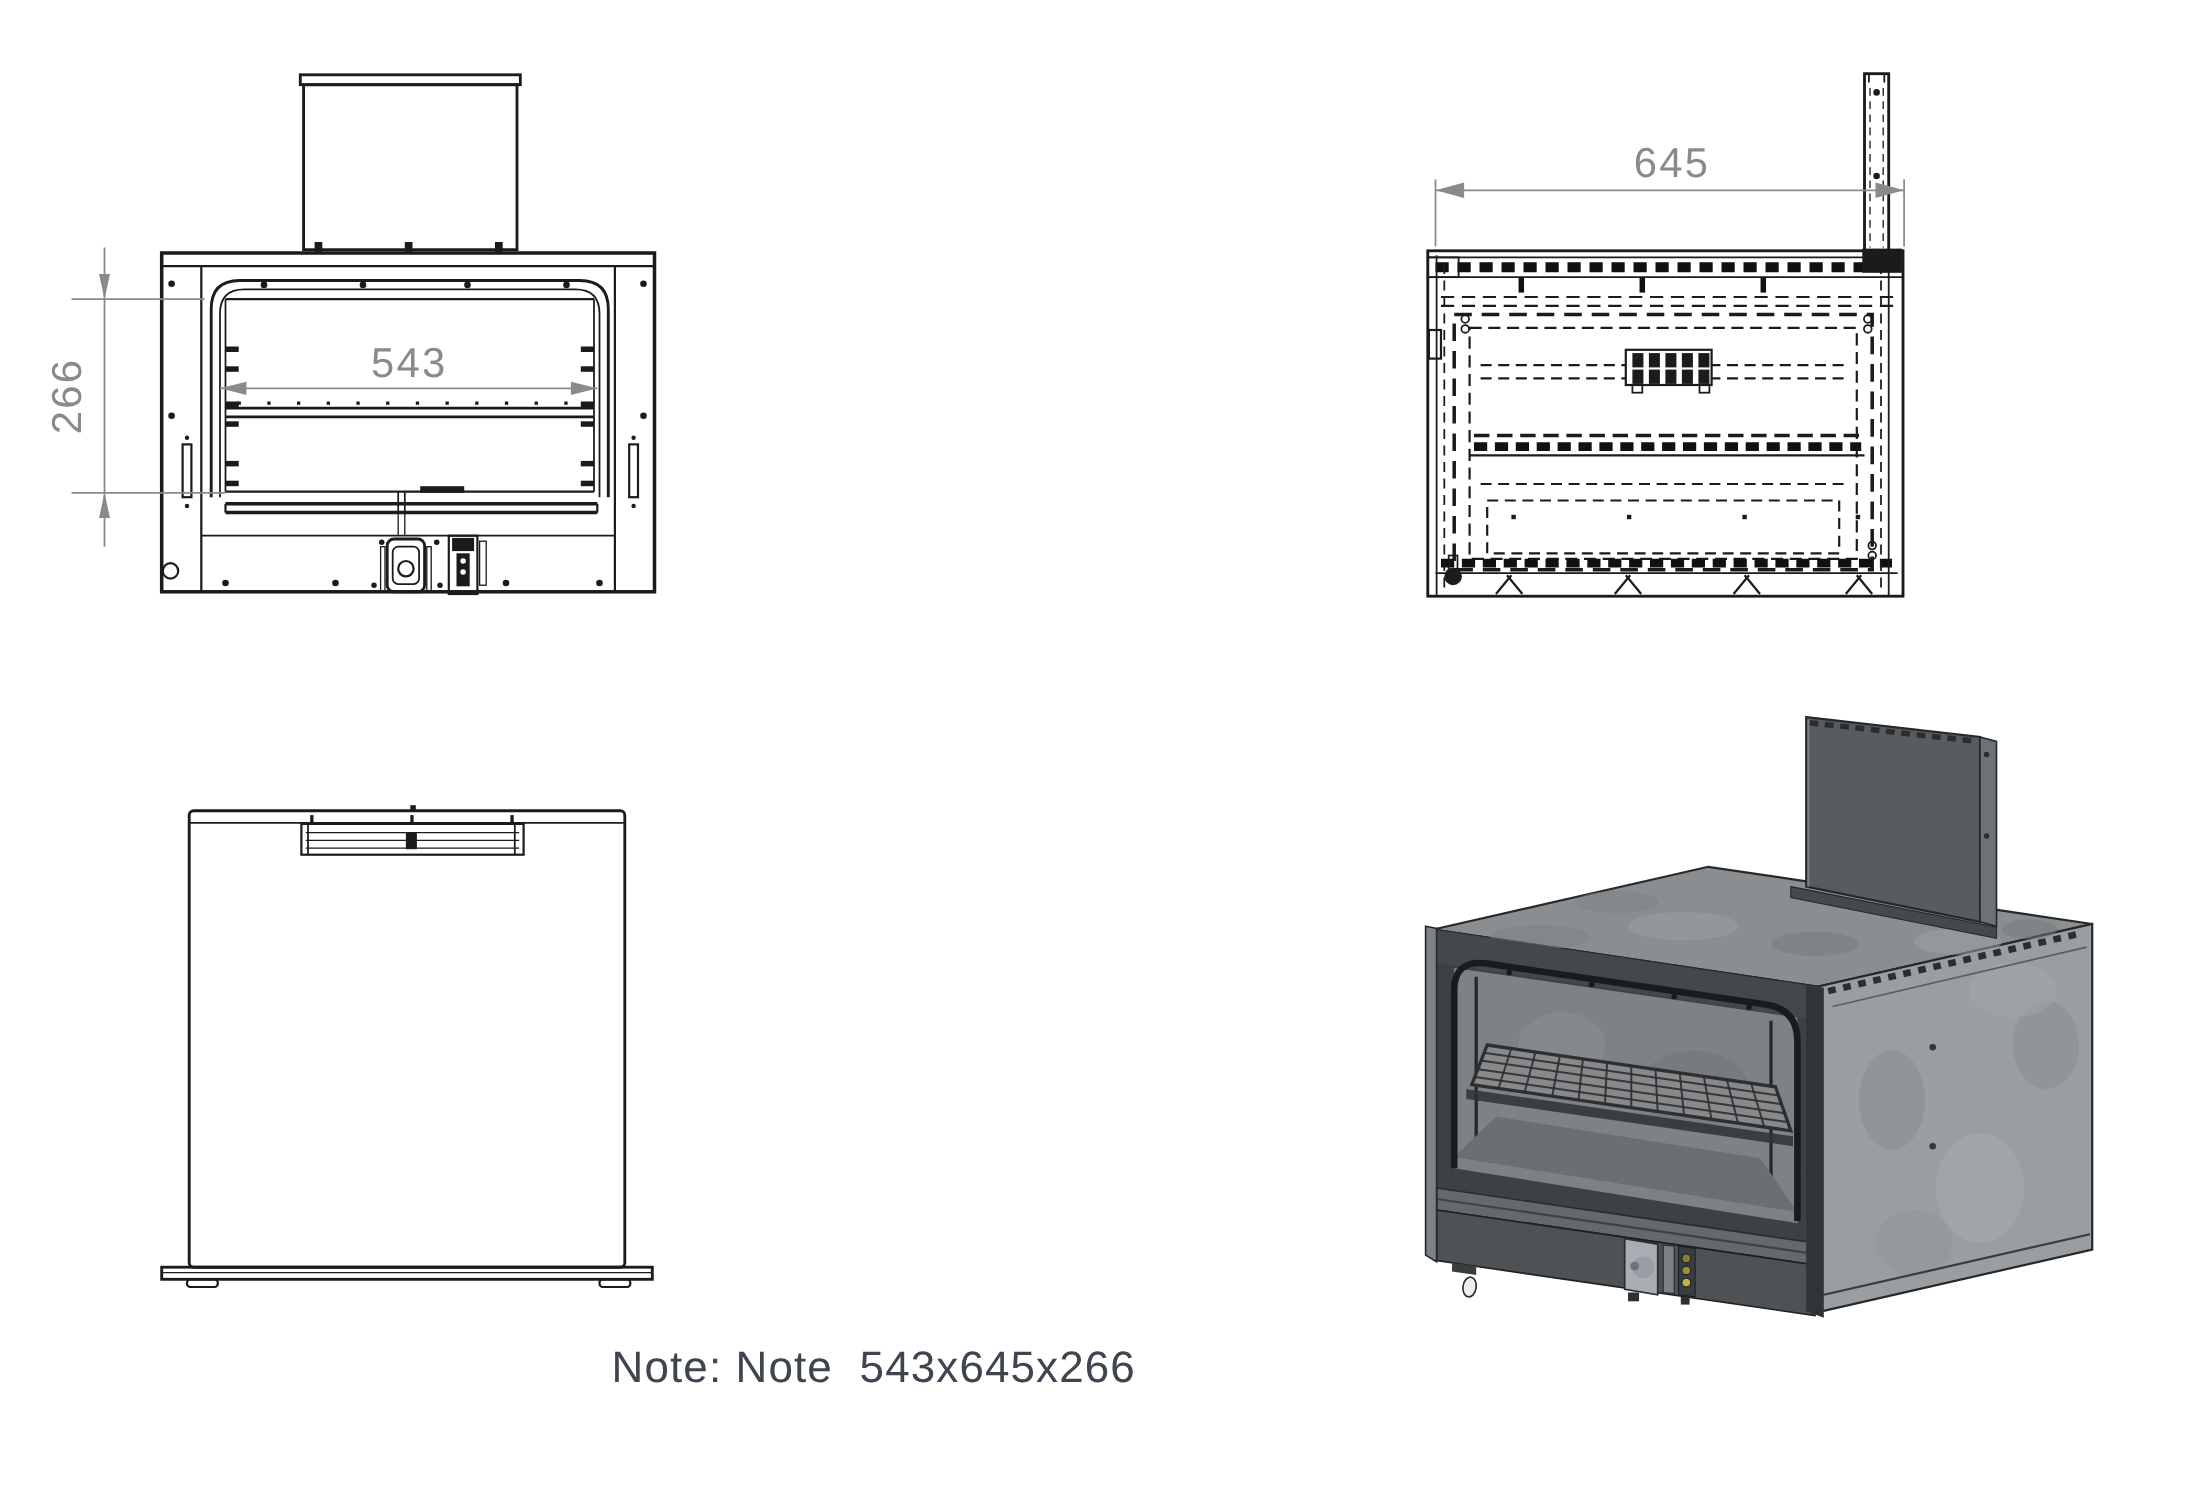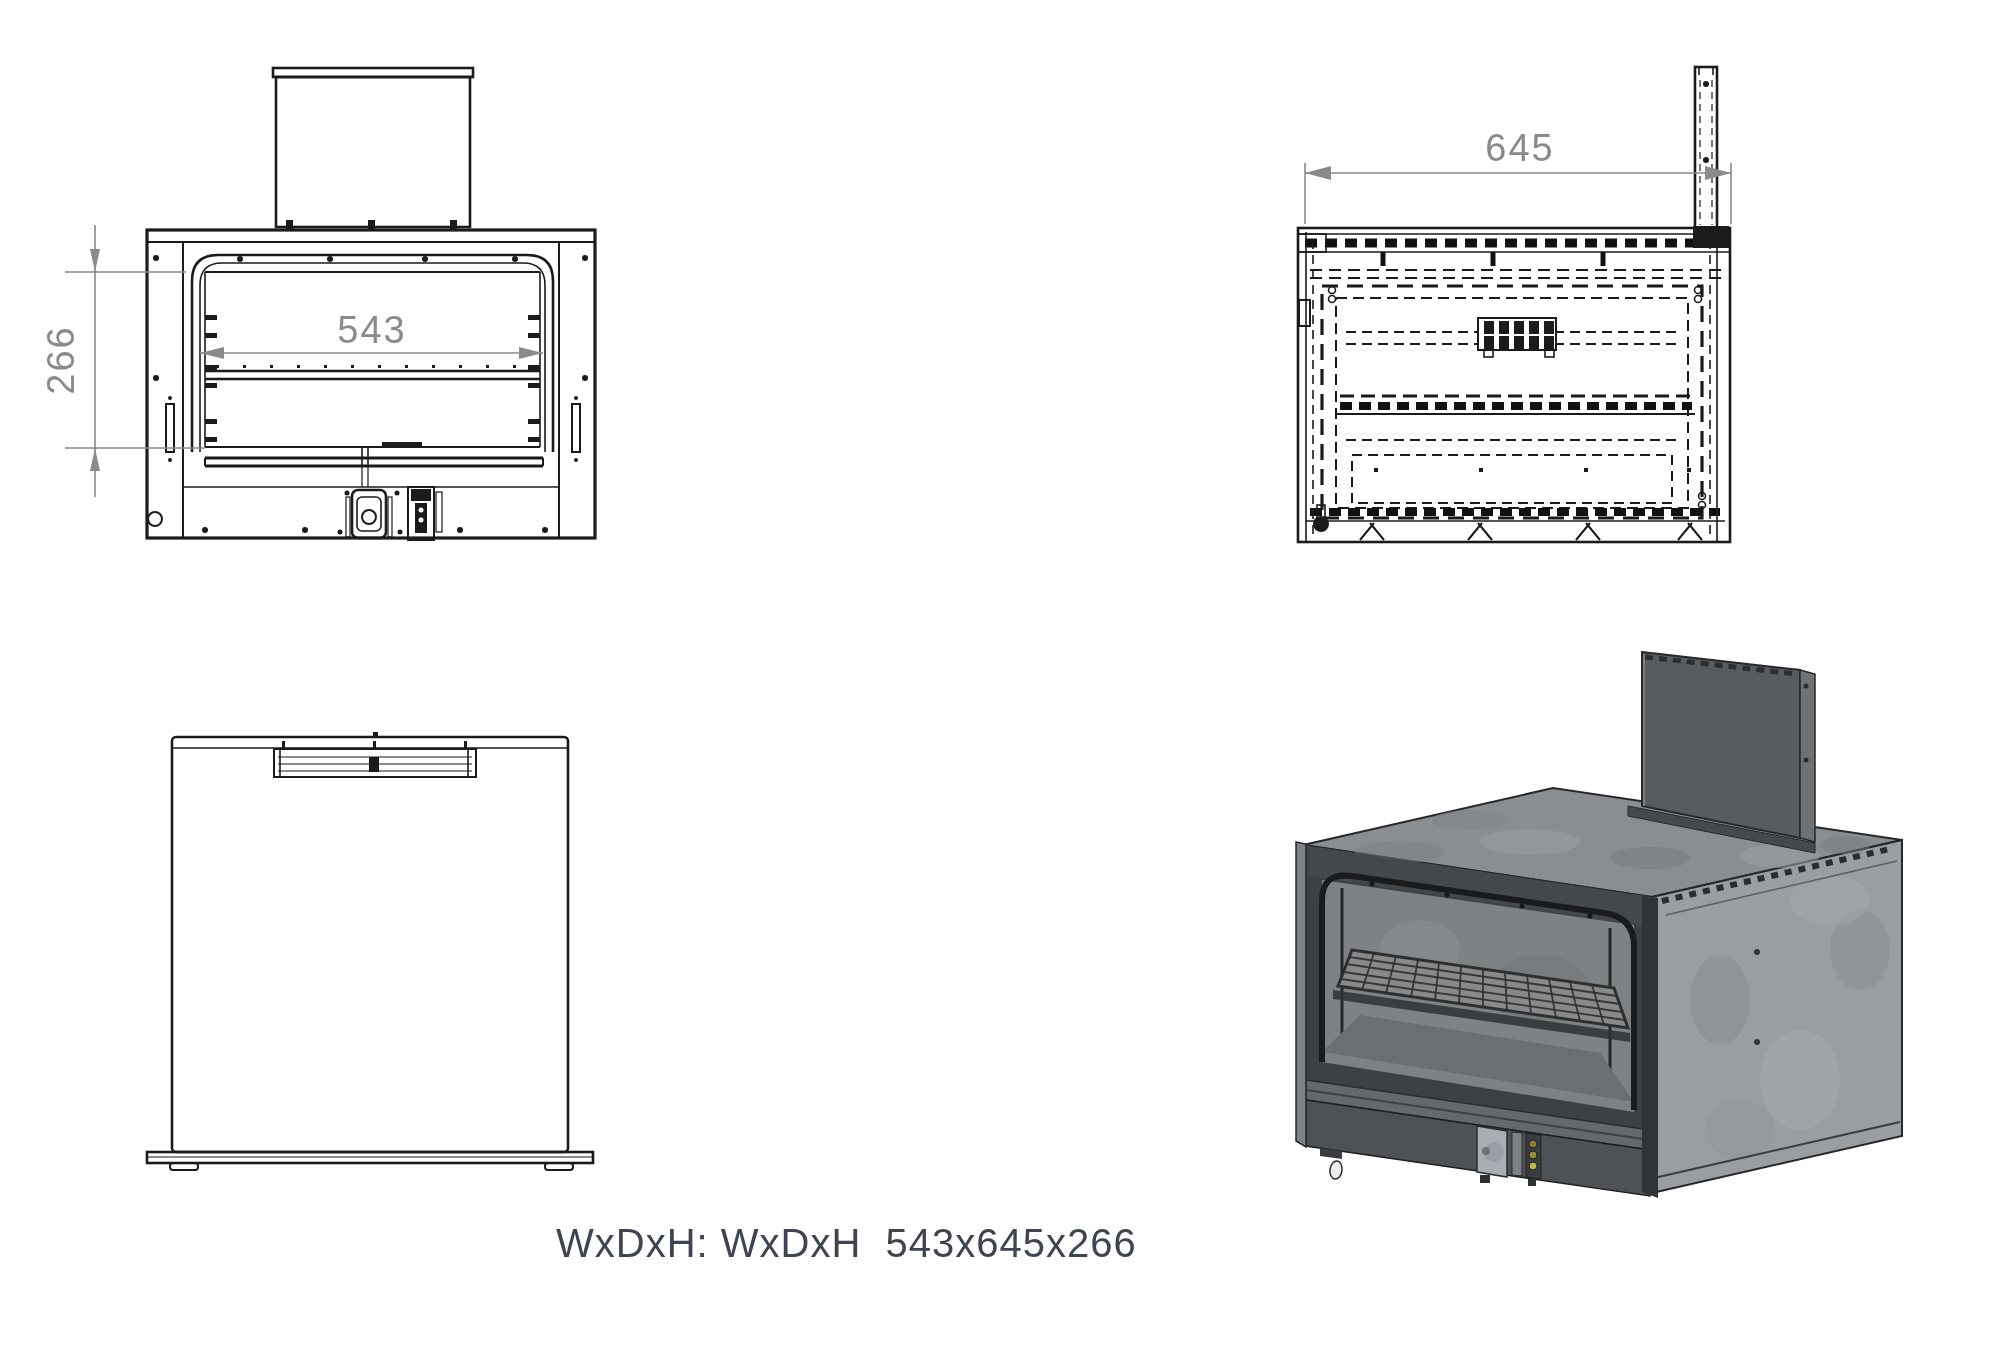--- a/index.html
+++ b/index.html
@@ -345,14 +345,14 @@
       <rect x="1528" y="1179" width="8" height="7" fill="#2e3133"></rect>
     </g>
     <ellipse cx="1336" cy="1170" rx="6" ry="9" transform="rotate(8 1336 1170)" fill="#eceded" stroke="#2a2d2f" stroke-width="1.5"></ellipse>
 
     <polygon points="1296,842 1306,844 1306,1147 1296,1141" fill="#7e8284" stroke="#26292b" stroke-width="1.5"></polygon>
     <polygon points="1642,895 1658,898 1658,1198 1642,1192" fill="#313437"></polygon>
     <polygon points="1320,1148 1342,1151 1342,1159 1320,1156" fill="#3a3d3f"></polygon>
   </g>
 </svg>
 
-<div class="note">WxDxH: WxDxH  543x645x266</div>
+<div class="note">Note: Note  543x645x266</div>
 </div>
 
 </body></html>

